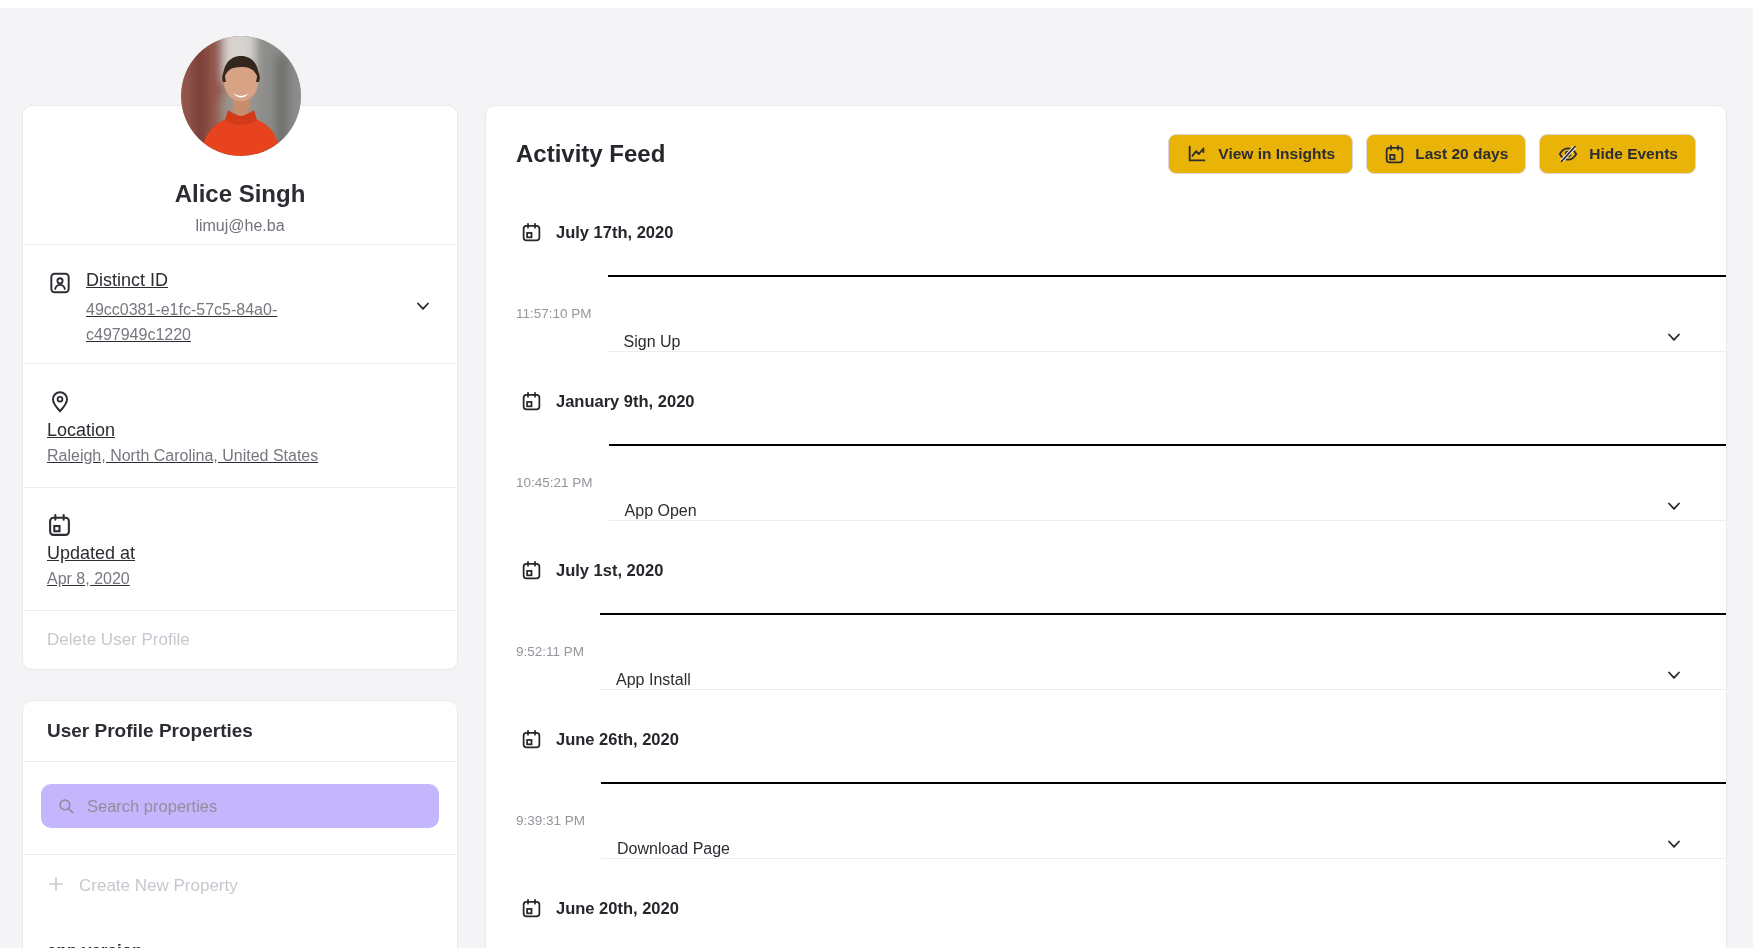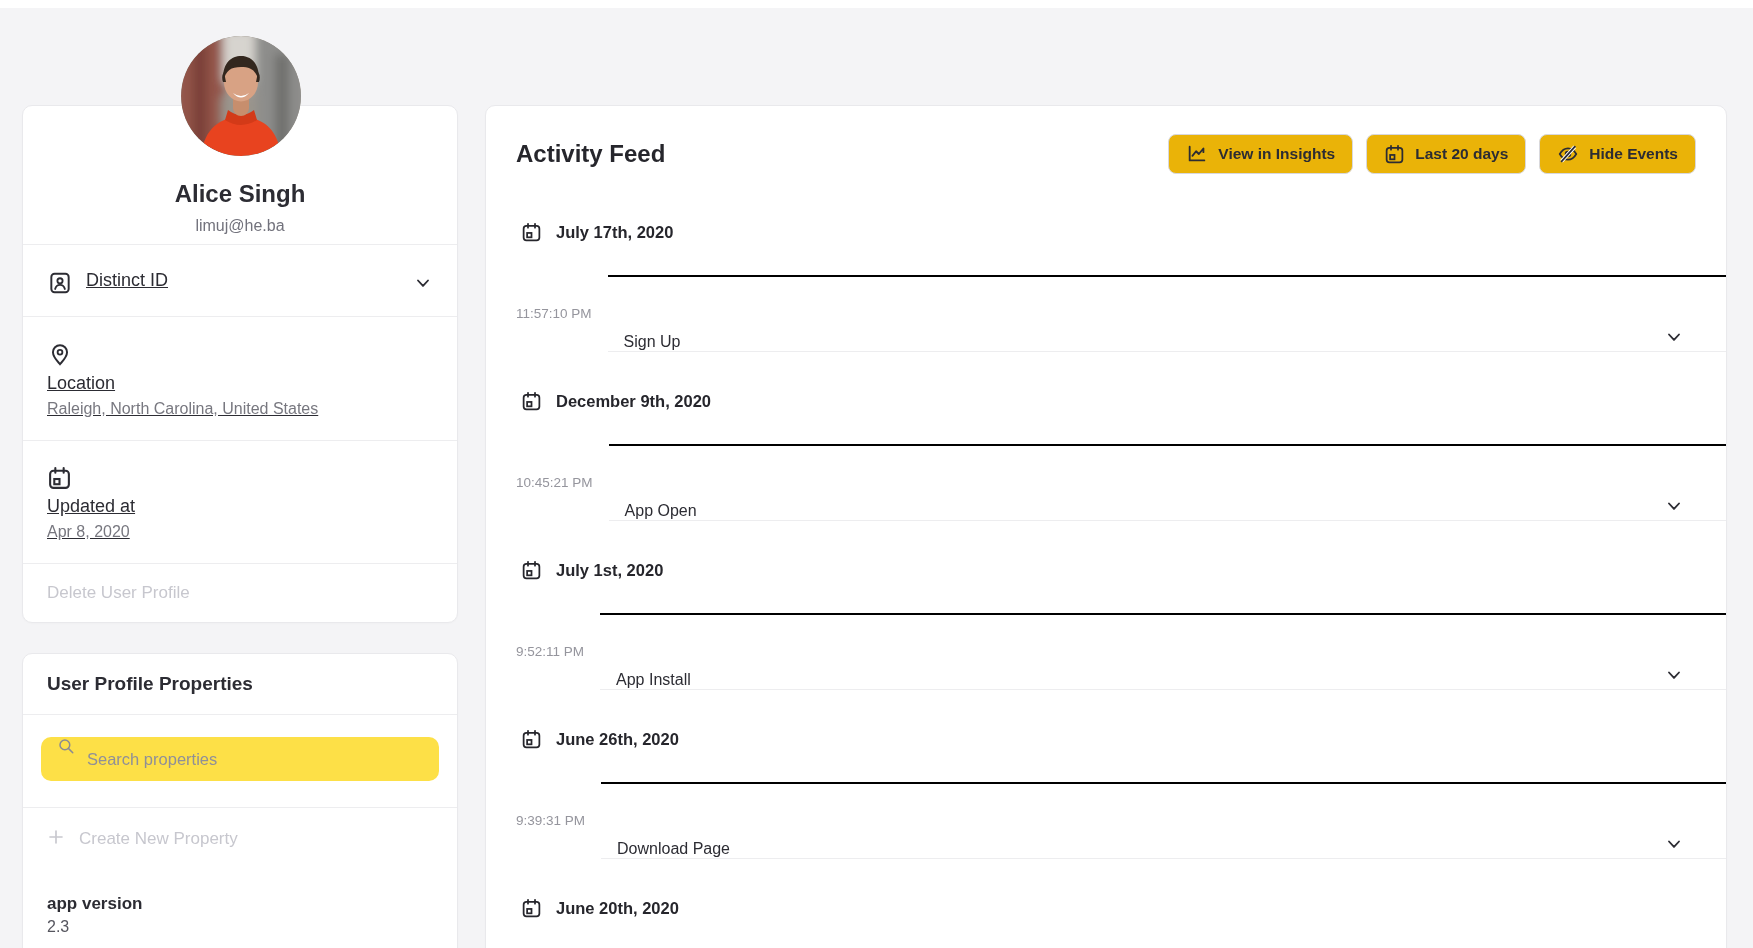--- a/index.html
+++ b/index.html
@@ -41,22 +41,22 @@
   .field-chevron { flex:0 0 20px; align-self:center; color:#2c2c33; cursor:pointer; }
 
   .delete-row { border-top:1px solid #ededef; padding:18px 24px; }
   .delete-label { font-size:17px; line-height:22px; color:#c7c7ce; cursor:pointer; }
 
   .props-card { margin-top:30px; }
   .props-title-row { padding:18px 24px; }
   .props-title { font-size:19px; line-height:24px; font-weight:bold; color:#2c2c33; }
   .props-search-row { border-top:1px solid #ededef; padding:22px 18px 26px; }
   .search-box {
-    display:flex; gap:12px;
-    height:44px; background:#fde047; border-radius:10px; padding:0 16px;
+    display:flex; align-items:center; gap:12px;
+    height:44px; background:#c4b5fd; border-radius:10px; padding:0 16px;
   }
   .search-box svg { flex:0 0 18px; color:#8a8a93; }
   .search-box input {
     flex:1; border:none; outline:none; background:transparent;
     font-family:inherit; font-size:16.5px; color:#2c2c33;
   }
   .search-box input::placeholder { color:#8f8f98; }
   .create-row { border-top:1px solid #ededef; padding:20px 24px; display:flex; align-items:center; gap:14px; cursor:pointer; }
   .create-label { font-size:17px; line-height:20px; color:#c7c7ce; }
   .create-plus { color:#c7c7ce; }
@@ -162,20 +162,21 @@
     <div class="field-row">
       <div class="field-icon">
         <svg width="26" height="26" viewBox="0 0 24 24">
           <rect x="4" y="3.5" width="16" height="17" rx="3" fill="none" stroke="currentColor" stroke-width="1.8"></rect>
           <circle cx="12" cy="10" r="2.4" fill="none" stroke="currentColor" stroke-width="1.7"></circle>
           <path d="M7.5 17.5 c0.8-3 2.5-3.8 4.5-3.8 s3.7 0.8 4.5 3.8" fill="none" stroke="currentColor" stroke-width="1.7" stroke-linecap="round"></path>
         </svg>
       </div>
       <div class="field-main">
         <div class="field-label">Distinct ID</div>
+        <div class="field-value">49cc0381-e1fc-57c5-84a0-c497949c1220</div>
       </div>
       <div class="field-chevron">
         <svg width="20" height="20" viewBox="0 0 24 24">
             <use href="#i-chevron-down"></use>
           </svg>
       </div>
     </div>
 
     <div class="field-row tight">
       <div class="field-icon">
@@ -287,21 +288,21 @@
           </div>
         </div>
       </div>
     </div>
 
     <div class="feed-group">
       <div class="group-header">
         <svg class="group-cal" width="21" height="21" viewBox="0 0 24 24">
             <use href="#i-calendar"></use>
           </svg>
-        <span class="group-date">December 9th, 2020</span>
+        <span class="group-date">January 9th, 2020</span>
       </div>
       <div class="event-row">
         <div class="event-time">10:45:21 PM</div>
         <div class="event-content">
           <div class="event-name">App Open</div>
           <div class="event-chevron">
             <svg width="20" height="20" viewBox="0 0 24 24">
                 <use href="#i-chevron-down"></use>
               </svg>
           </div>

